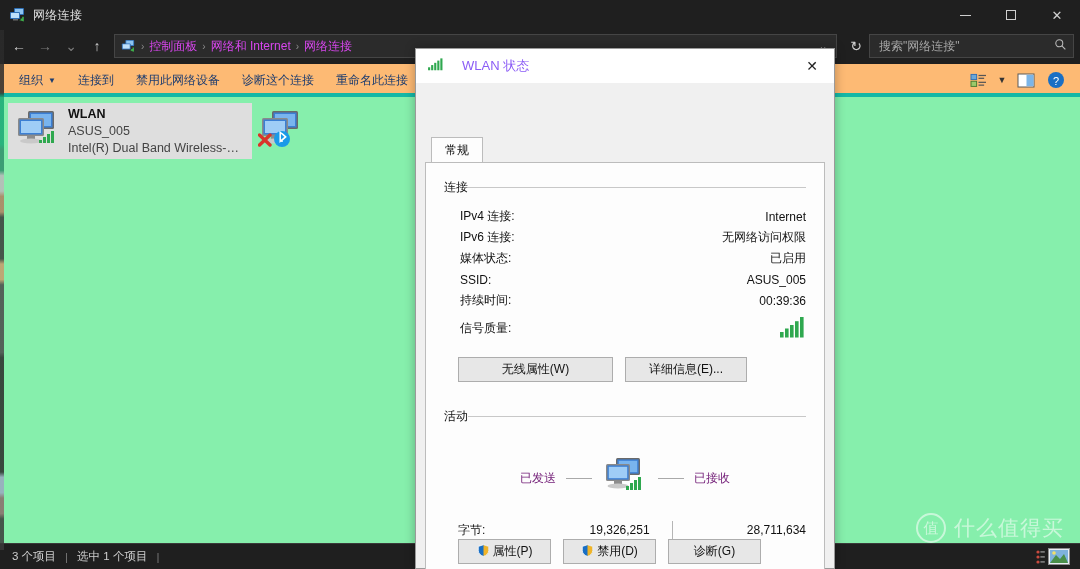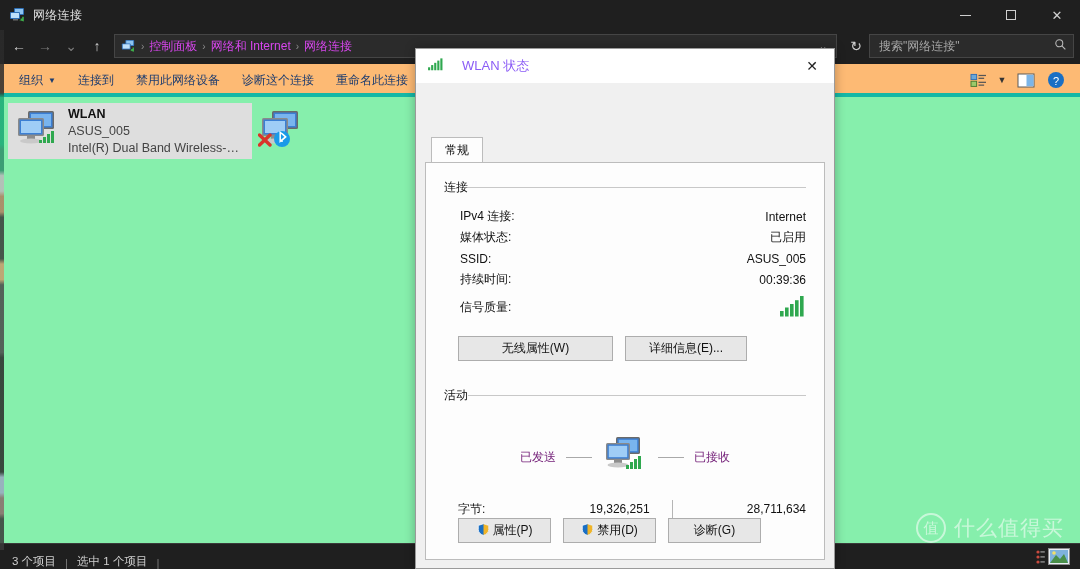--- a/index.html
+++ b/index.html
@@ -66,21 +66,21 @@
            flex-wrap: wrap; align-content: flex-start; gap: 0px; position: relative; }
   .item { width: 244px; height: 56px; display: flex; align-items: center; padding: 0 6px; gap: 6px; }
   .item.selected { background: #dedede; }
   .item .ilabel { display: flex; flex-direction: column; justify-content: center; min-width: 0; }
   .item .nm { font-size: 12.5px; color: #111; font-weight: bold; line-height: 17px; white-space: nowrap; }
   .item .sub { font-size: 12.5px; color: #444; line-height: 17px; white-space: nowrap;
                overflow: hidden; text-overflow: ellipsis; }
 
   
   .statusbar {
-    height: 26px; background: #1f1f1f; color: #cfcfcf; display: flex; align-items: flex-end;
+    height: 26px; background: #1f1f1f; color: #cfcfcf; display: flex; align-items: center;
     font-size: 11.5px; padding-left: 12px; flex: none; border-top: 1px solid #3a3a3a; gap: 9px;
   }
   .statusbar .divider { color: #777; }
 
   
   .edgestrip { position: absolute; left: 0; top: 30px; width: 4px; height: 520px;
     background: linear-gradient(to bottom,
       #2b2b2b 0%, #2b2b2b 12%, #19a974 13%, #19a974 22%, #2f8f6a 23%, #2f8f6a 27%,
       #b9b9b9 28%, #b9b9b9 31%, #b08060 32%, #b08060 35%, #3a3a3a 36%, #3a3a3a 44%,
       #c79a6a 45%, #c79a6a 48%, #4a4a4a 49%, #4a4a4a 62%, #2b2b2b 63%, #2b2b2b 85%,
@@ -341,20 +341,24 @@
 
         <div class="grouphdr">
           <span class="gt">连接</span>
           <span class="gline"></span>
         </div>
 
         <div class="rows">
           <div class="row">
             <span class="lbl">IPv4 连接:</span>
             <span class="val">Internet</span>
+          </div>
+          <div class="row">
+            <span class="lbl">IPv6 连接:</span>
+            <span class="val">无网络访问权限</span>
           </div>
           <div class="row">
             <span class="lbl">媒体状态:</span>
             <span class="val">已启用</span>
           </div>
           <div class="row">
             <span class="lbl">SSID:</span>
             <span class="val">ASUS_005</span>
           </div>
           <div class="row">

